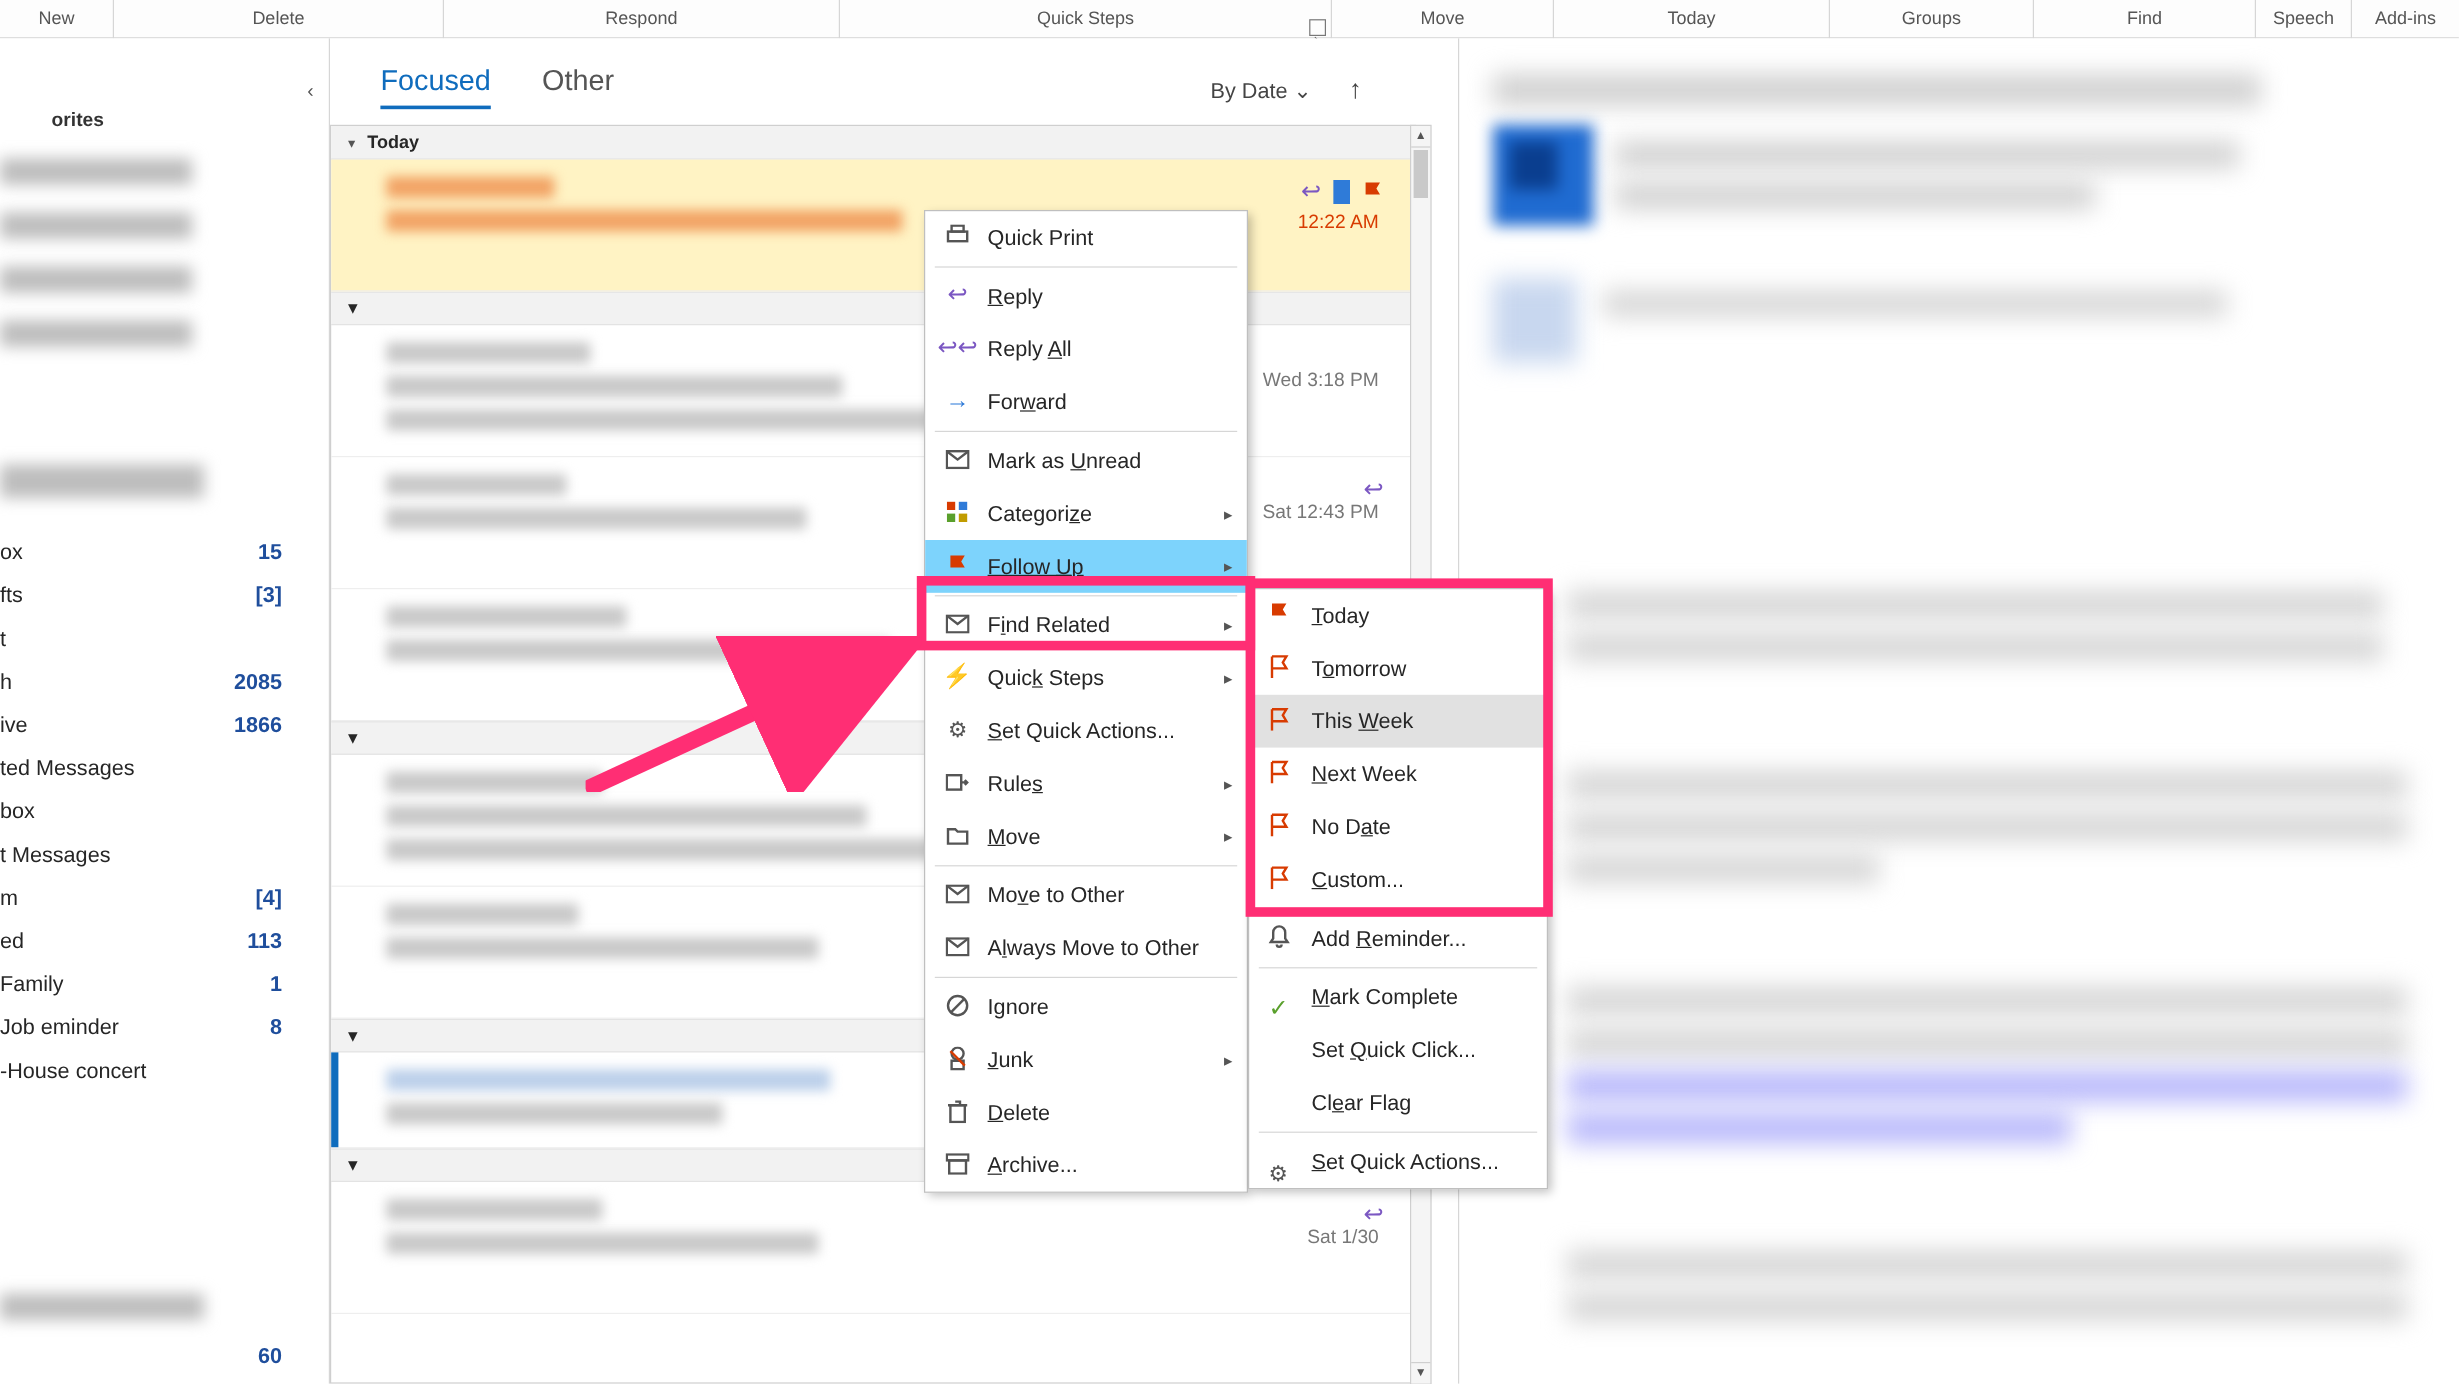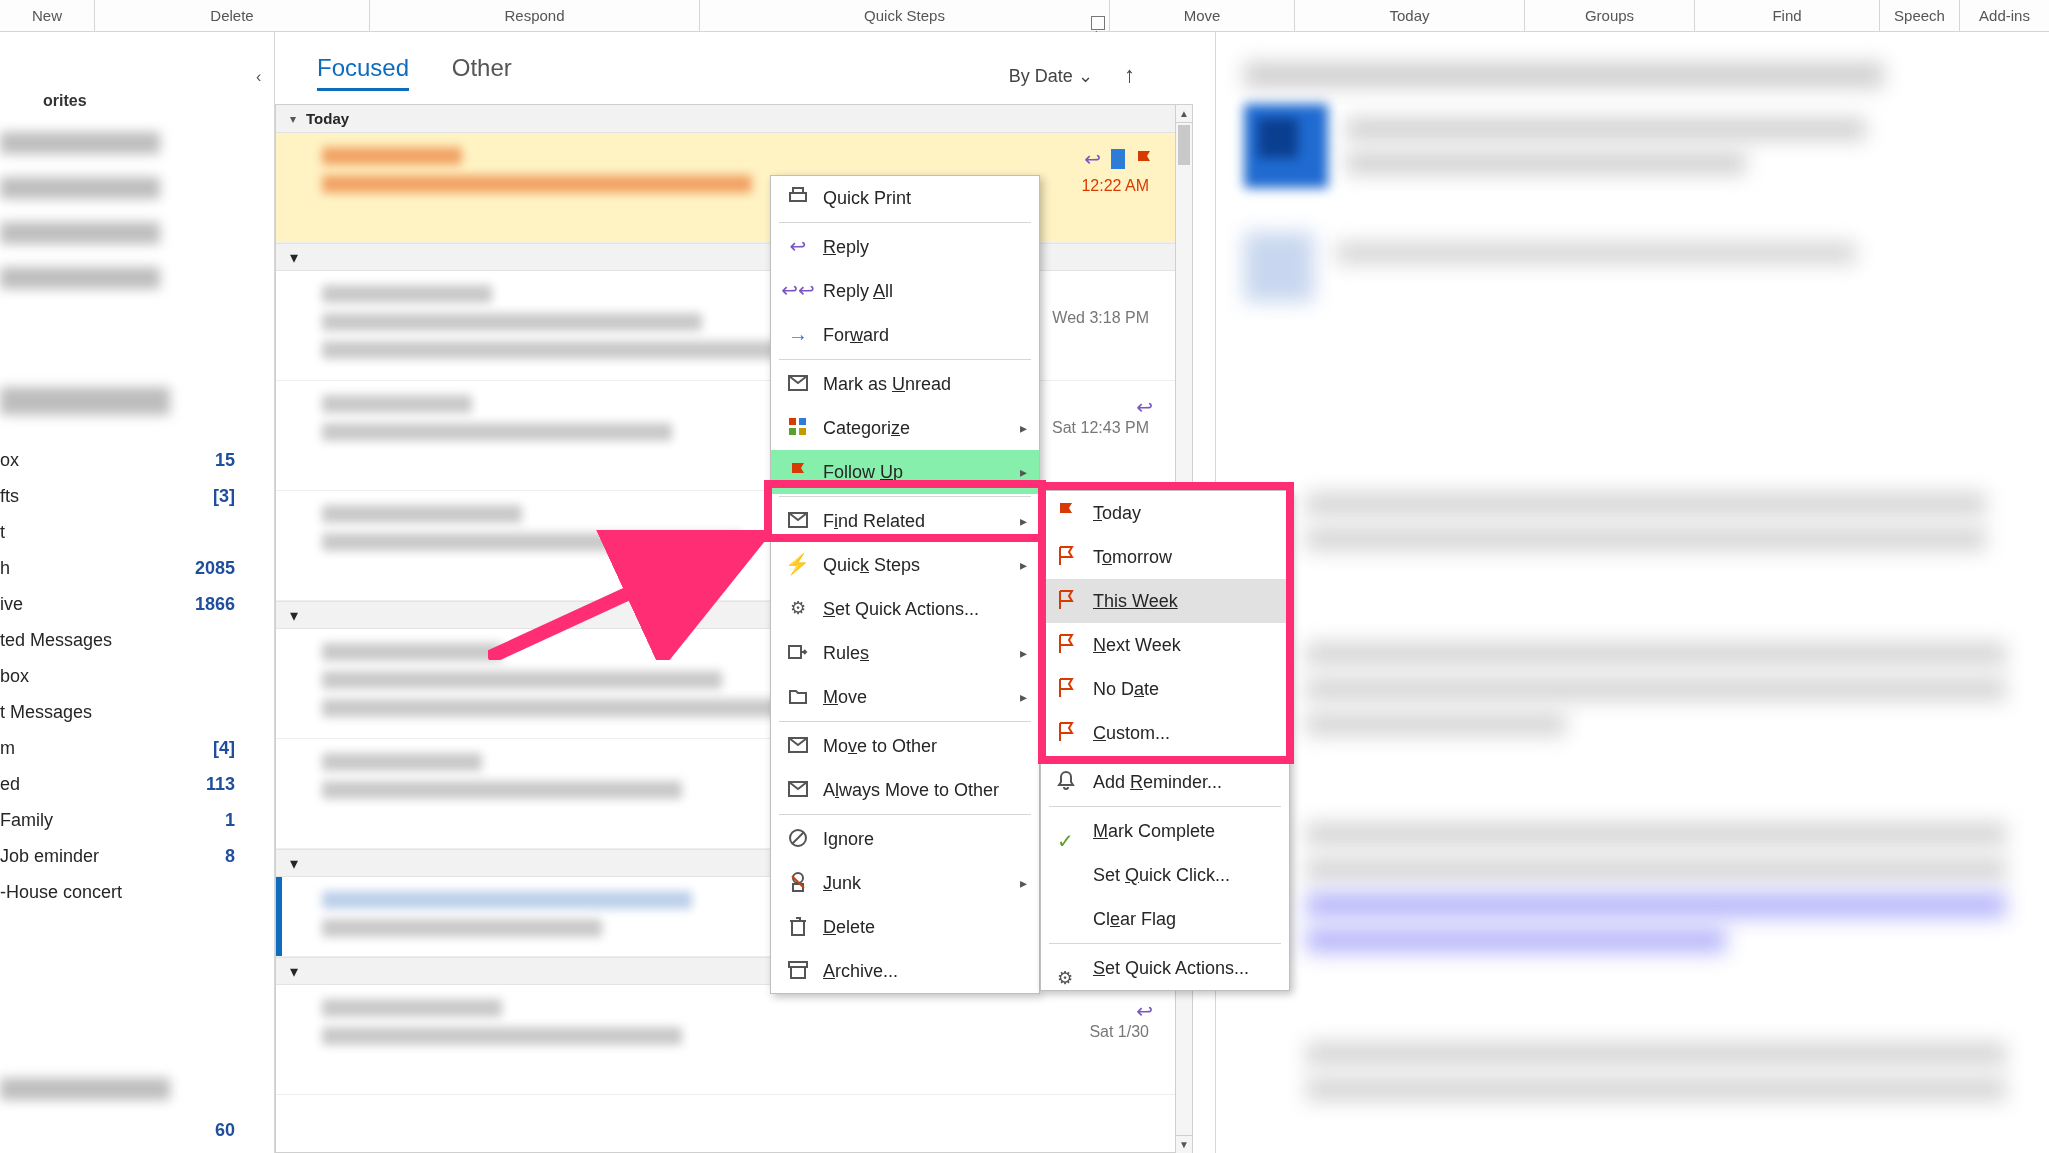--- a/index.html
+++ b/index.html
@@ -100,36 +100,36 @@
 
 .ctxmenu {
   position:absolute; left:770px; top:175px; width:270px;
   background:#fff; border:1px solid #bfbfbf; box-shadow:3px 3px 8px rgba(0,0,0,.25);
   font-size:18px;
 }
 .ctxmenu .mi {
   position:relative; height:44px; line-height:44px; padding-left:52px; padding-right:28px;
   white-space:nowrap;
 }
-.ctxmenu .mi.hover { background:#86efac; }
+.ctxmenu .mi.hover { background:#7dd3fc;text-decoration:underline; }
 .ctxmenu .mi .ic {
   position:absolute; left:16px; top:10px; width:22px; height:22px; display:flex; align-items:center; justify-content:center;
 }
 .ctxmenu .mi .sub { position:absolute; right:12px; top:0; font-size:14px; color:#555; }
 .ctxmenu .sep { height:1px; background:#d6d6d6; margin:2px 8px; }
 .ctxmenu u { text-decoration: underline; }
 
 
 .submenu {
   position:absolute; left:1040px; top:490px; width:250px;
   background:#fff; border:1px solid #bfbfbf; box-shadow:3px 3px 8px rgba(0,0,0,.25);
   font-size:18px;
 }
 .submenu .mi { position:relative; height:44px; line-height:44px; padding-left:52px; }
-.submenu .mi.hover { background:#e1e1e1;text-decoration:underline; }
+.submenu .mi.hover { background:#e1e1e1; }
 .submenu .mi .ic { position:absolute; left:16px; top:10px; width:22px; height:22px; }
 .submenu .sep { height:1px; background:#d6d6d6; margin:2px 8px; }
 
 
 .anno-box1 {
   position:absolute; left:764px; top:480px; width:282px; height:62px;
   border:8px solid #ff2e74; pointer-events:none;
 }
 .anno-box2 {
   position:absolute; left:1038px; top:482px; width:256px; height:282px;

